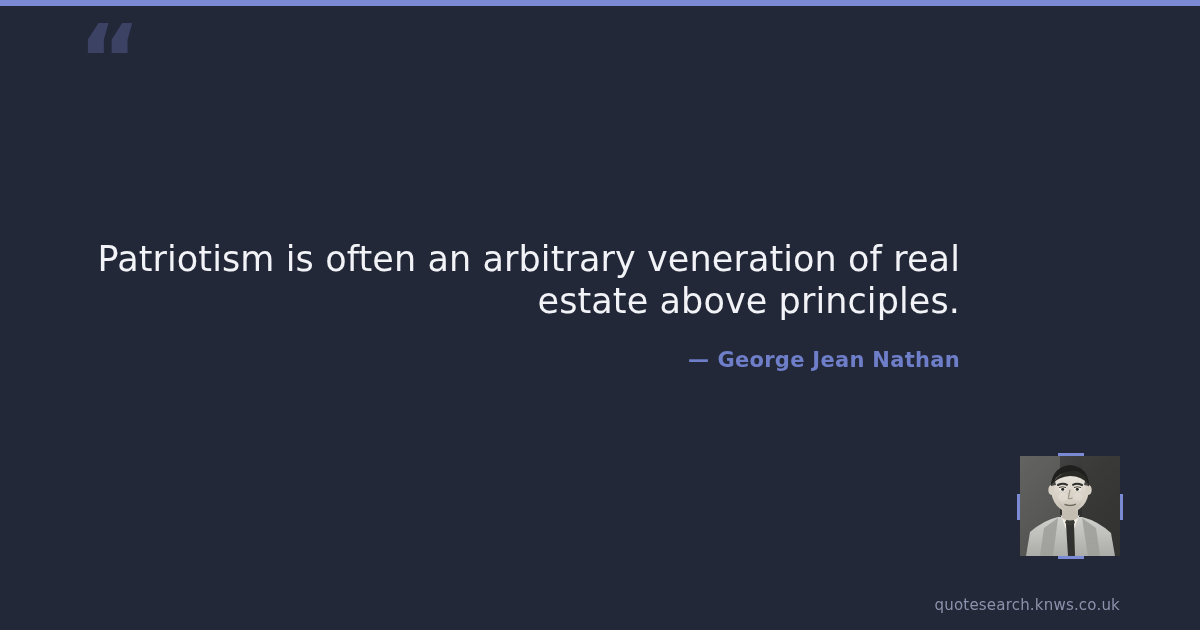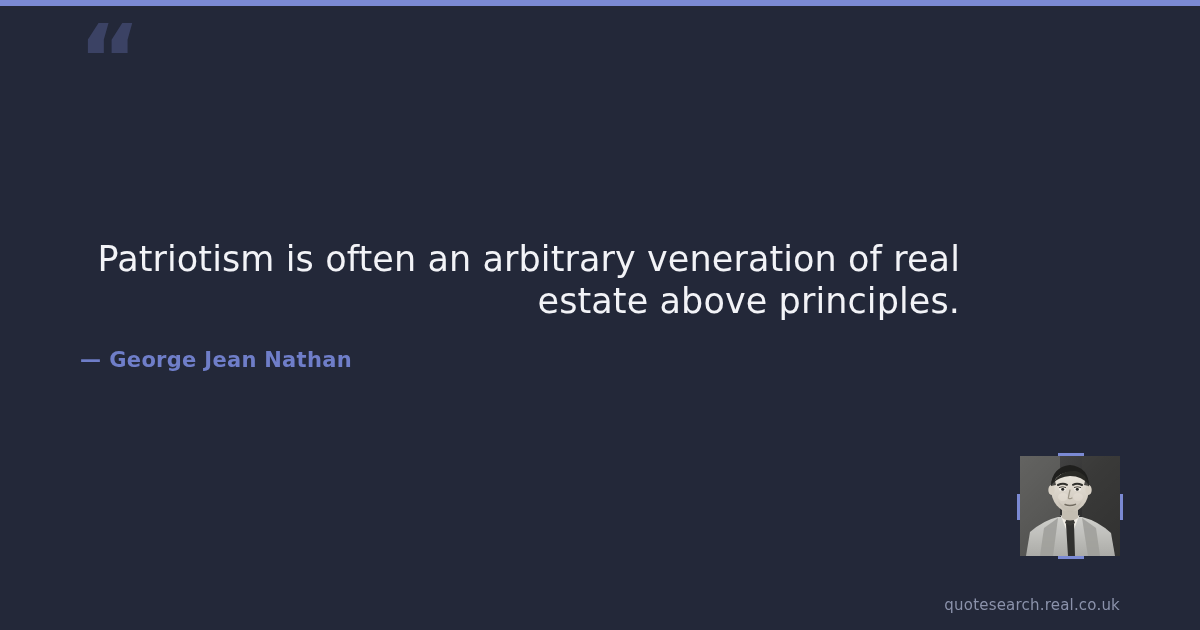--- a/index.html
+++ b/index.html
@@ -68,20 +68,21 @@
   }
 
   .attribution {
     margin-top:26px;
     font-family:"DejaVu Sans", sans-serif;
     font-size:21px;
     font-weight:700;
     color:#6f7ec9;
     letter-spacing:0.3px;
     white-space:nowrap;
+    text-align:right;
   }
 
   .attribution .dash {
     display:inline-block;
     margin-right:8px;
   }
 
   
   .portrait-wrap {
     position:absolute;
@@ -221,15 +222,15 @@
           <rect x="0" y="0" width="100" height="100" fill="#ffffff" opacity="0.03"></rect>
         </g>
       </svg>
     </div>
     <span class="acc top"></span>
     <span class="acc bottom"></span>
     <span class="acc left"></span>
     <span class="acc right"></span>
   </div>
 
-  <div class="footer">quotesearch.real.co.uk</div>
+  <div class="footer">quotesearch.knws.co.uk</div>
 
 </div>
 
 </body></html>

